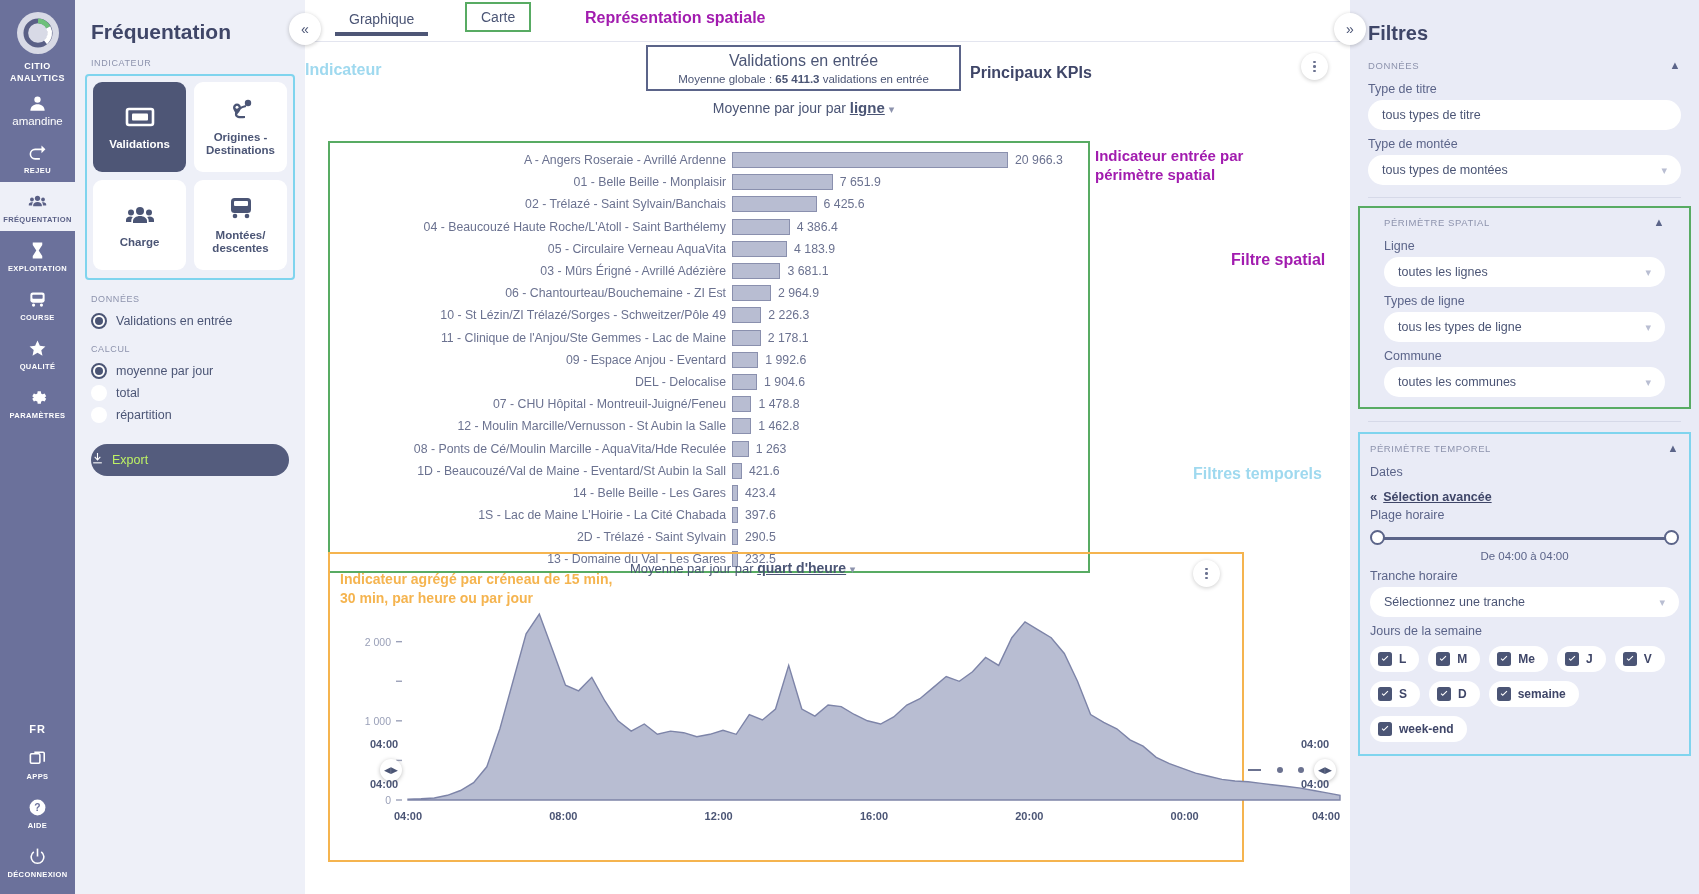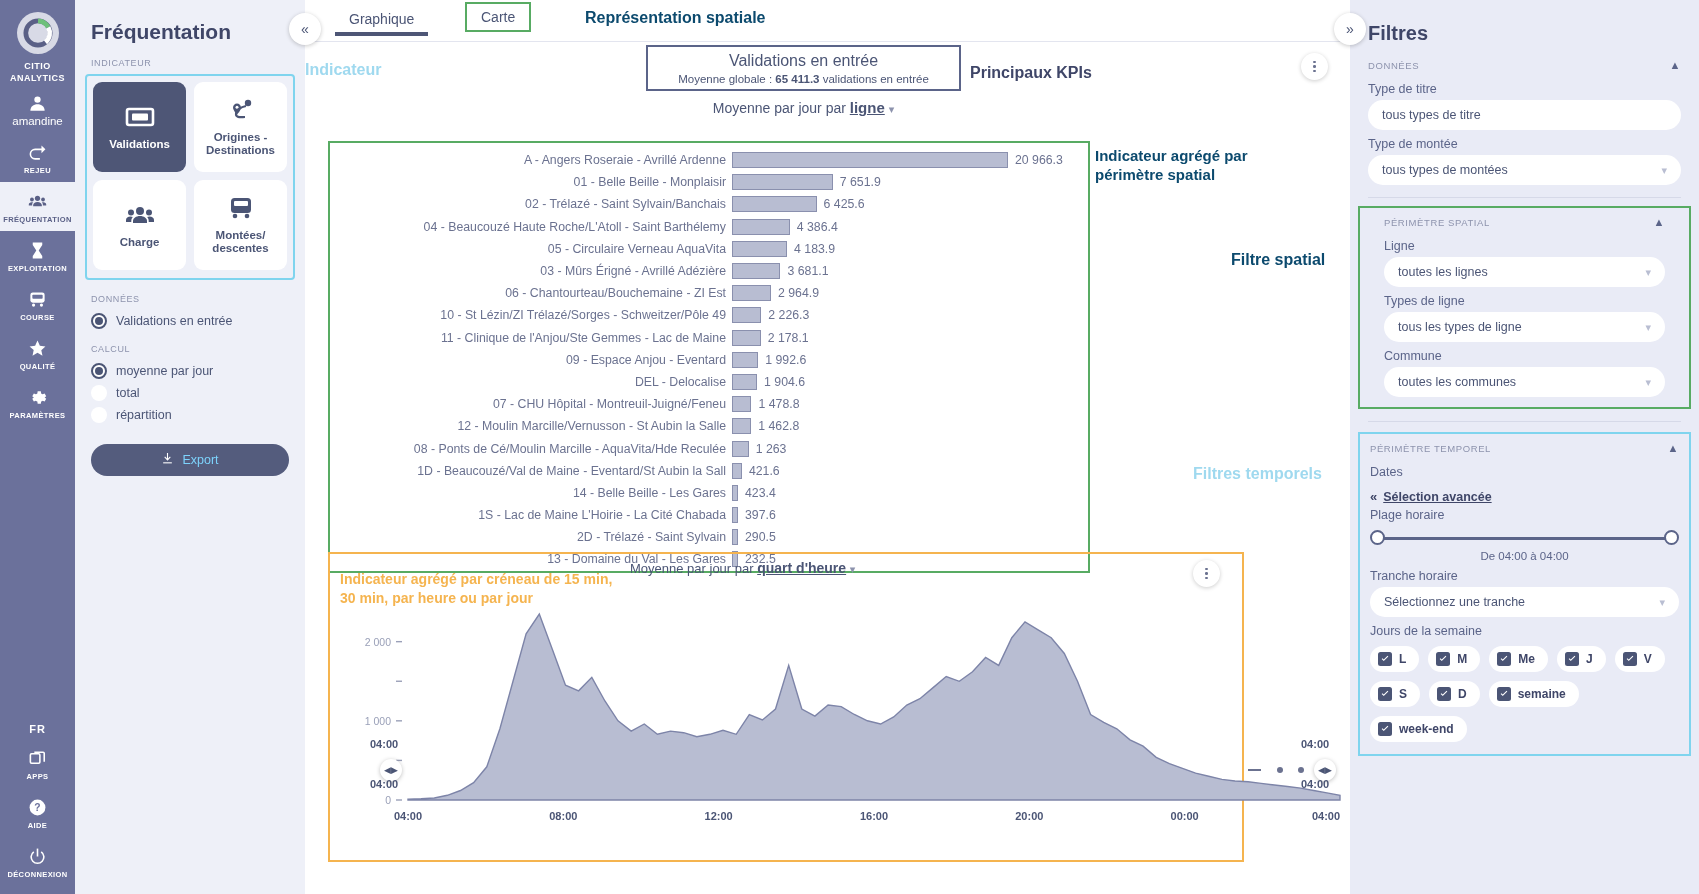--- a/index.html
+++ b/index.html
@@ -50,21 +50,21 @@
   .ind-card .ico svg { width:30px; height:26px; fill:#4b5575; }
   .ind-card.sel .ico svg { fill:#fff; }
   .ind-card .t { font-size:11.5px; font-weight:bold; line-height:13px; }
   .radio-row { display:flex; align-items:center; gap:9px; padding:3px 0 3px 16px; cursor:pointer;}
   .radio { width:16px; height:16px; border-radius:50%; background:#fff; flex:0 0 auto;
      display:flex; align-items:center; justify-content:center; }
   .radio.on { border:2px solid #4b5575; background:#fff;}
   .radio.on i { width:8px; height:8px; border-radius:50%; background:#4b5575; display:block;}
   .radio-row .rl { font-size:12.5px; }
   #export-btn { margin:18px 16px 0; height:32px; border-radius:16px; background:#545c7d;
-    color:#7dd3fc; display:flex; align-items:center; justify-content:center; gap:8px;
+    color:#bef264; display:flex; align-items:center; justify-content:flex-start; gap:8px;
     font-size:12.5px; cursor:pointer; }
   #export-btn svg { width:13px; height:13px; fill:#fff; }
 
   
   #main { position:absolute; left:305px; top:0; right:349px; height:894px; background:#fff; }
   #tabbar { height:42px; border-bottom:1px solid #e3e5ef; position:relative; }
   .tab { position:absolute; top:6px; font-size:14px; color:#4b5575; cursor:pointer;
       padding:5px 14px;}
   .tab.active { border-bottom:4px solid #4e5676; font-weight:normal; }
   .tab.boxed { border:2px solid #58ab63; }
@@ -153,21 +153,21 @@
   .days-grid { display:flex; flex-wrap:wrap; gap:9px; margin-top:8px;}
   .daychip { background:#fff; border-radius:15px; height:26px; display:flex; align-items:center;
      gap:7px; padding:0 13px 0 8px; cursor:pointer;}
   .daychip .cb { width:14px;height:14px;border-radius:2.5px;background:#4b5575;
      display:flex;align-items:center;justify-content:center;}
   .daychip .cb svg { width:10px;height:10px;fill:#fff;}
   .daychip .dl { font-size:12px; font-weight:bold; color:#3f4668;}
 
   
   .anno { position:absolute; font-weight:bold; line-height:19px; }
-  .anno.green { color:#0c4a6e; }
+  .anno.green { color:#a21caf; }
   .anno.blue  { color:#9fd9ef; }
   .anno.dark  { color:#3f4668; }
   .anno.orange{ color:#f5b44f; }
 </style>
 </head>
 <body>
 
 <div id="rail">
   <div class="logo">
     <svg viewBox="0 0 32 32">
@@ -569,21 +569,21 @@
     <div class="sl-dot" style="left:947px; top:213px"></div>
     <div class="sl-dot" style="left:968px; top:213px"></div>
     <div class="sl-time" style="left:971px; top:184px">04:00</div>
     <div class="slider-handle" style="left:984px; top:205px">◀▶</div>
     <div class="sl-time" style="left:971px; top:224px">04:00</div>
   </div>
 
   <div class="anno blue" style="left:0px;   top:60px;  font-size:16px">Indicateur</div>
   <div class="anno green" style="left:280px; top:8px;   font-size:16px">Représentation spatiale</div>
   <div class="anno dark" style="left:665px; top:63px;  font-size:16px">Principaux KPIs</div>
-  <div class="anno green" style="left:790px; top:146px; font-size:15px; width:200px">Indicateur agrégé par périmètre spatial</div>
+  <div class="anno green" style="left:790px; top:146px; font-size:15px; width:200px">Indicateur entrée par périmètre spatial</div>
   <div class="anno green" style="left:926px; top:250px; font-size:16px">Filtre spatial</div>
   <div class="anno blue" style="left:888px; top:464px; font-size:16px">Filtres temporels</div>
 </div>
 
 <div id="rightpanel">
   <div id="collapse-right">»</div>
   <div id="filtres-title">Filtres</div>
 
   <div class="fgroup">
     <div class="fgroup-hd">

